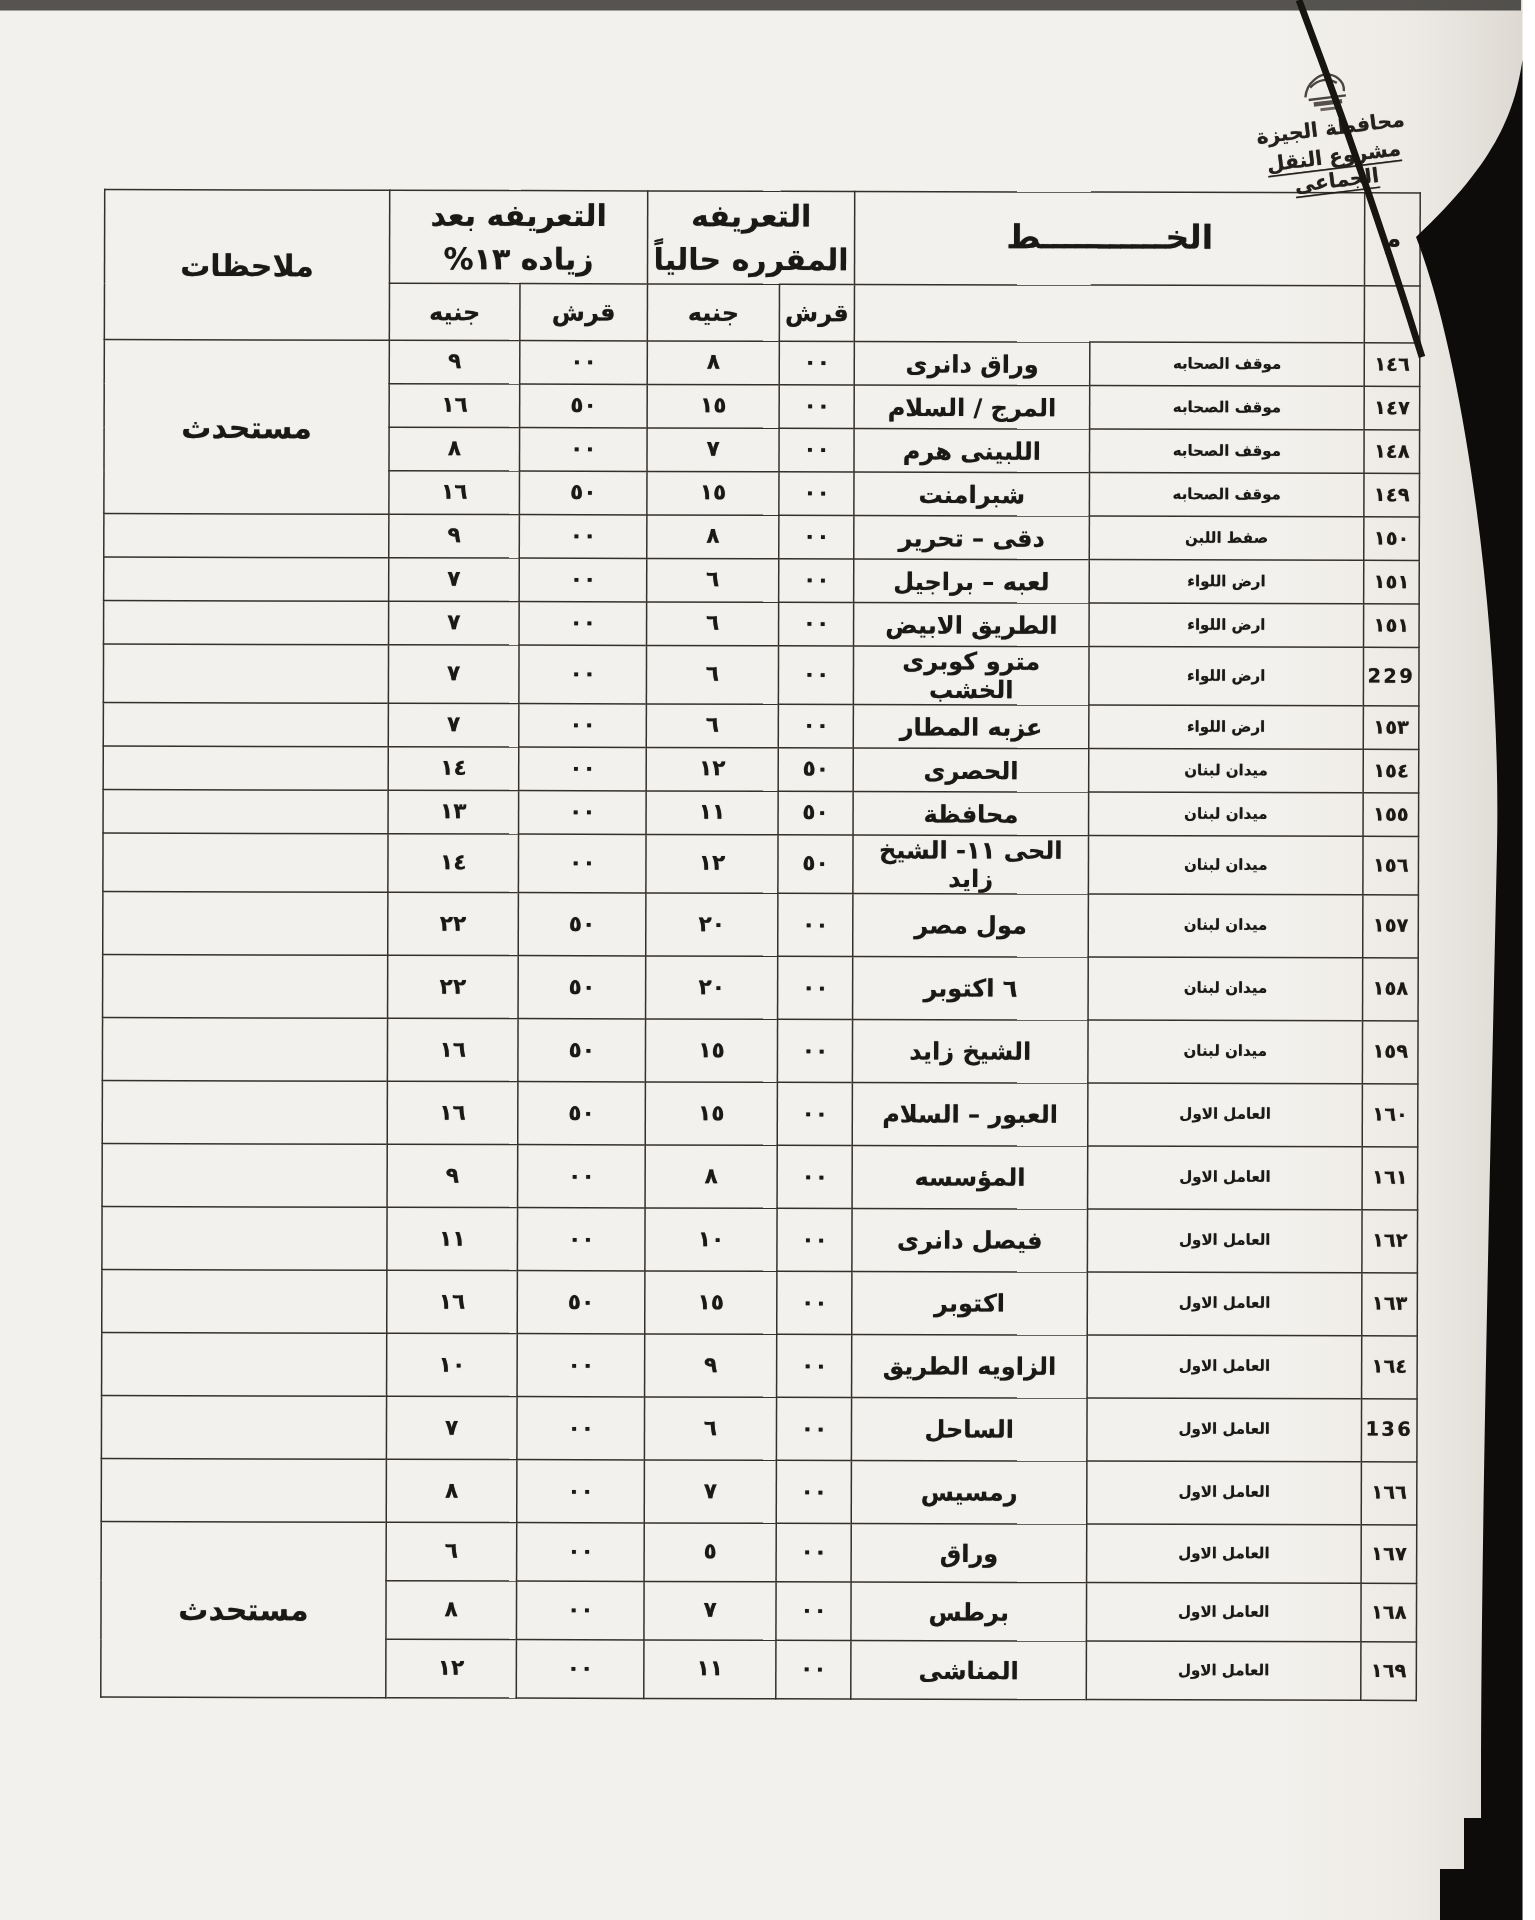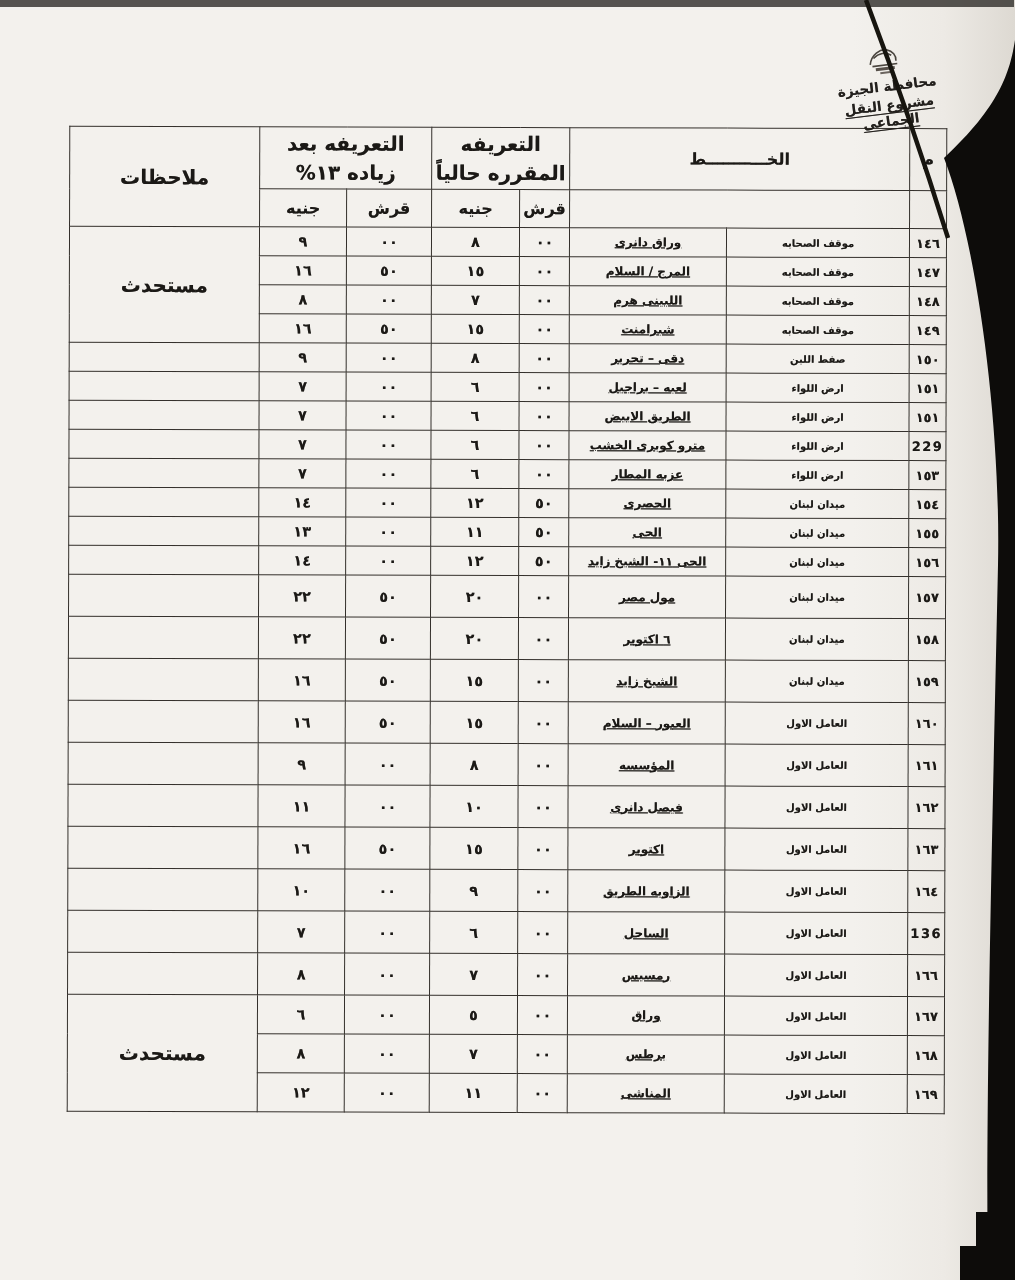--- a/index.html
+++ b/index.html
@@ -36,30 +36,30 @@
   table.fare td,table.fare th{
     border:1.6px solid #34302c;
     font-weight:bold;text-align:center;vertical-align:middle;
     padding:0 2px;overflow:hidden;
   }
   col.w-no{width:37px;}  col.w-line{width:183px;} col.w-dest{width:157px;}
   col.w-cpt{width:50px;} col.w-clb{width:88px;}  col.w-npt{width:85px;} col.w-nlb{width:87px;}
   col.w-note{width:190px;}
   thead tr.h1{height:62px;} thead tr.h2{height:38px;}
   thead th{font-size:16px;}
-  th.h-line{font-size:16px;letter-spacing:1px;}
+  th.h-line{font-size:22px;letter-spacing:1px;}
   th.h-group{font-size:20px;line-height:1.45;}
   th.h-sub{font-size:16px;}
   th.h-notes{font-size:20px;}
   tbody tr{height:42px;}
   tbody tr:nth-child(-n+12){height:29px;}
   tbody tr:nth-child(n+23){height:39px;}
   td.c-no{font-size:13px;letter-spacing:1.5px;}
   td.c-line{font-size:10px;}
-  td.c-dest{font-size:12px;text-decoration:underline;}
+  td.c-dest{font-size:16px;}
   td.c-cur-pt,td.c-cur-lb,td.c-new-pt,td.c-new-lb{font-size:14.5px;letter-spacing:2.5px;}
   td.c-note{font-size:20px;}
   .ink{text-shadow:0 0 .5px rgba(20,18,15,.55);}
 </style>
 </head>
 <body>
 
 <div class="scan">
 
   <div class="paper"></div>
@@ -201,21 +201,21 @@
             <td class="c-dest">الحصرى</td>
             <td class="c-cur-pt">٥٠</td>
             <td class="c-cur-lb">١٢</td>
             <td class="c-new-pt">٠٠</td>
             <td class="c-new-lb">١٤</td>
             <td class="c-note" rowspan="1"></td>
           </tr>
           <tr>
             <td class="c-no">١٥٥</td>
             <td class="c-line">ميدان لبنان</td>
-            <td class="c-dest">الحى</td>
+            <td class="c-dest">محافظة</td>
             <td class="c-cur-pt">٥٠</td>
             <td class="c-cur-lb">١١</td>
             <td class="c-new-pt">٠٠</td>
             <td class="c-new-lb">١٣</td>
             <td class="c-note" rowspan="1"></td>
           </tr>
           <tr>
             <td class="c-no">١٥٦</td>
             <td class="c-line">ميدان لبنان</td>
             <td class="c-dest">الحى ١١- الشيخ زايد</td>

